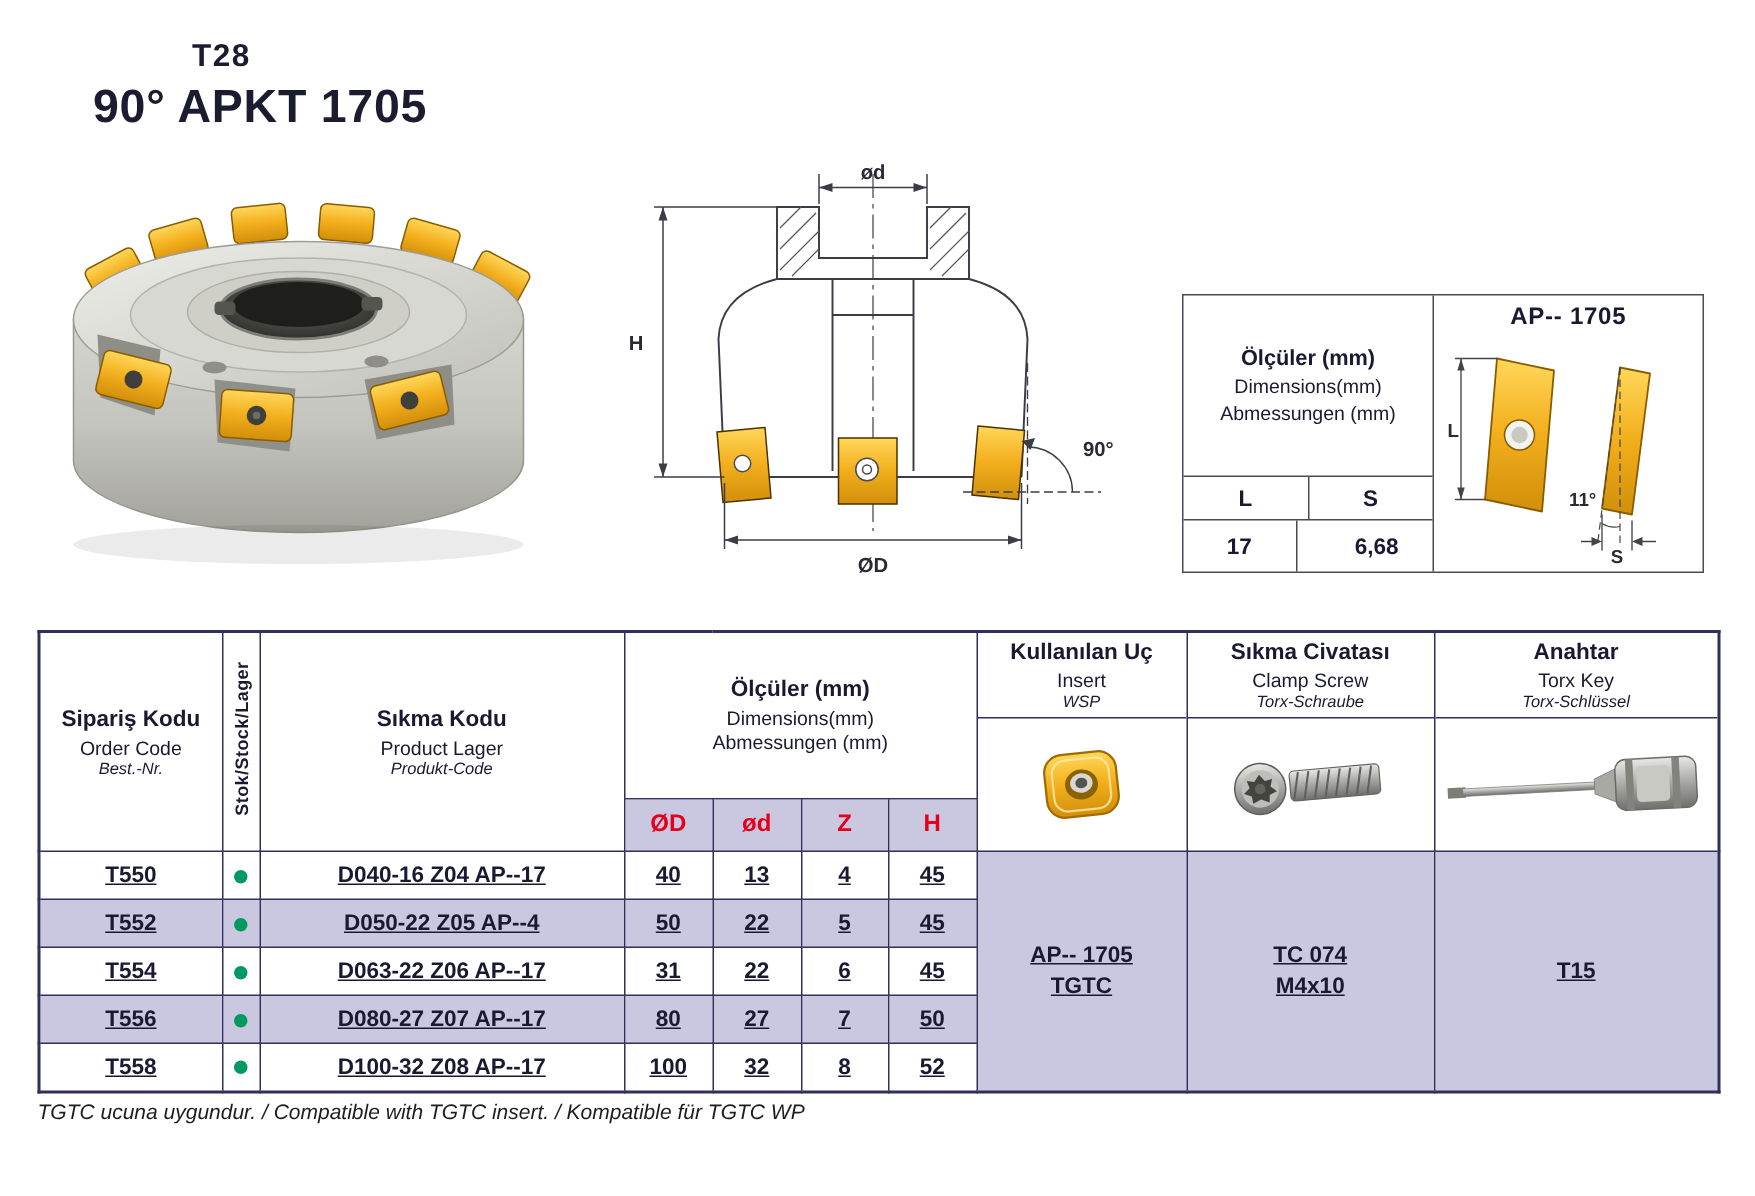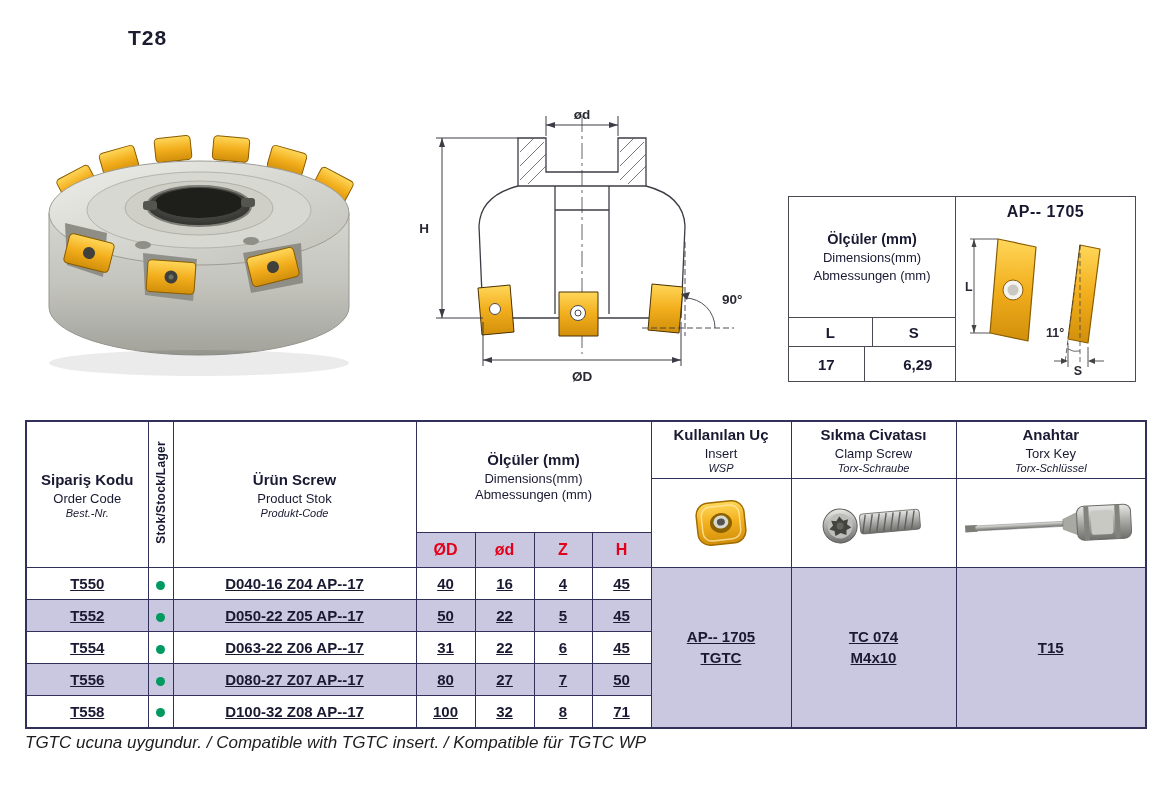--- a/index.html
+++ b/index.html
@@ -51,21 +51,21 @@
   .img-col{vertical-align:top;}
   .hdr3{height:57px;border-bottom:1px solid #30305a;display:flex;flex-direction:column;
         justify-content:center;box-sizing:border-box;}
   .hdr-img{height:88px;display:flex;align-items:center;justify-content:center;}
   .main-table tbody tr{height:32px;text-decoration:underline;}
   .main-table tbody td{font-size:15px;font-weight:700;}
   .main-table tbody tr:nth-child(even){background:#cac8e0;}
   .merged{background:#cac8e0;font-size:15px;font-weight:700;line-height:21px;}
   .dot{display:inline-block;width:9px;height:9px;border-radius:50%;background:#009a60;vertical-align:middle;}
 
-  .footnote{position:absolute;left:25px;top:733px;font-size:17px;font-style:italic;color:#1d1d1d;}
+  .footnote{position:absolute;left:25px;top:733px;font-size:14px;font-style:italic;color:#1d1d1d;}
 </style>
 </head>
 <body>
 
 <div class="page">
 
   <svg width="0" height="0" style="position:absolute">
     <defs>
       <linearGradient id="gGold" x1="0" y1="0" x2="0" y2="1">
         <stop offset="0" stop-color="#ffd75a"></stop>
@@ -89,20 +89,21 @@
       <linearGradient id="gSteel" x1="0" y1="0" x2="0" y2="1">
         <stop offset="0" stop-color="#e8e8e6"></stop>
           <stop offset="0.5" stop-color="#a8a8a5"></stop>
           <stop offset="1" stop-color="#6f6f6d"></stop>
       </linearGradient>
     </defs>
   </svg>
 
   <div class="title-block">
     <div class="t-model">T28</div>
+    <div class="t-main">90° APKT 1705</div>
   </div>
 
   <svg class="photo" width="368" height="300" viewBox="0 0 368 300">
     <g stroke="#8a5c00" stroke-width="1">
       <g transform="translate(62,88) rotate(-28)">
           <rect x="-18" y="-12" width="36" height="24" rx="4" fill="url(#gGold)"></rect>
         </g>
       <g transform="translate(104,66) rotate(-16)">
           <rect x="-18" y="-12" width="36" height="24" rx="4" fill="url(#gGold)"></rect>
         </g>
@@ -221,21 +222,21 @@
         <div class="b">Ölçüler (mm)</div>
         <div class="r">Dimensions(mm)</div>
         <div class="r">Abmessungen (mm)</div>
       </div>
       <div class="spec-ls">
         <div>L</div>
         <div>S</div>
       </div>
       <div class="spec-vals">
         <div>17</div>
-        <div>6,29</div>
+        <div>6,68</div>
       </div>
     </div>
     <div class="spec-right">
       <div class="spec-title">AP-- 1705</div>
       <svg class="spec-drawing" width="176" height="152" viewBox="0 0 176 152">
         <polygon points="40,14 78,22 70,116 32,108" fill="url(#gGold)" stroke="#8a5c00" stroke-width="1.2" stroke-linejoin="round"></polygon>
         <circle cx="55" cy="65" r="10" fill="#f3f3ef" stroke="#8a5c00"></circle>
         <circle cx="55" cy="65" r="5.5" fill="#c9c9c2"></circle>
         <g stroke="#444" stroke-width="0.9">
           <line x1="40" y1="14" x2="12" y2="14"></line>
@@ -282,22 +283,22 @@
       <tr class="head-main">
         <th rowspan="2">
           <div class="h1">Sipariş Kodu</div>
           <div class="h2">Order Code</div>
           <div class="h3">Best.-Nr.</div>
         </th>
         <th rowspan="2" class="stock-th">
           <div class="vtext">Stok/Stock/Lager</div>
         </th>
         <th rowspan="2">
-          <div class="h1">Ürün Screw</div>
-          <div class="h2">Product Stok</div>
+          <div class="h1">Sıkma Kodu</div>
+          <div class="h2">Product Lager</div>
           <div class="h3">Produkt-Code</div>
         </th>
         <th colspan="4">
           <div class="h1">Ölçüler (mm)</div>
           <div class="h2">Dimensions(mm)</div>
           <div class="h3n">Abmessungen (mm)</div>
         </th>
         <th rowspan="2" class="img-col">
           <div class="hdr3">
             <div class="h1">Kullanılan Uç</div>
@@ -371,37 +372,37 @@
         <th>Z</th>
         <th>H</th>
       </tr>
     </thead>
     <tbody>
       <tr>
         <td>T550</td>
         <td><span class="dot"></span></td>
         <td>D040-16 Z04 AP--17</td>
         <td>40</td>
-        <td>16</td>
+        <td>13</td>
         <td>4</td>
         <td>45</td>
         <td rowspan="5" class="merged">
           <div>AP-- 1705</div>
           <div>TGTC</div>
         </td>
         <td rowspan="5" class="merged">
           <div>TC 074</div>
           <div>M4x10</div>
         </td>
         <td rowspan="5" class="merged">T15</td>
       </tr>
       <tr>
         <td>T552</td>
         <td><span class="dot"></span></td>
-        <td>D050-22 Z05 AP--17</td>
+        <td>D050-22 Z05 AP--4</td>
         <td>50</td>
         <td>22</td>
         <td>5</td>
         <td>45</td>
       </tr>
       <tr>
         <td>T554</td>
         <td><span class="dot"></span></td>
         <td>D063-22 Z06 AP--17</td>
         <td>31</td>
@@ -418,20 +419,20 @@
         <td>7</td>
         <td>50</td>
       </tr>
       <tr>
         <td>T558</td>
         <td><span class="dot"></span></td>
         <td>D100-32 Z08 AP--17</td>
         <td>100</td>
         <td>32</td>
         <td>8</td>
-        <td>71</td>
+        <td>52</td>
       </tr>
     </tbody>
   </table>
 
   <div class="footnote">TGTC ucuna uygundur. / Compatible with TGTC insert. / Kompatible für TGTC WP</div>
 
 </div>
 
 </body></html>

